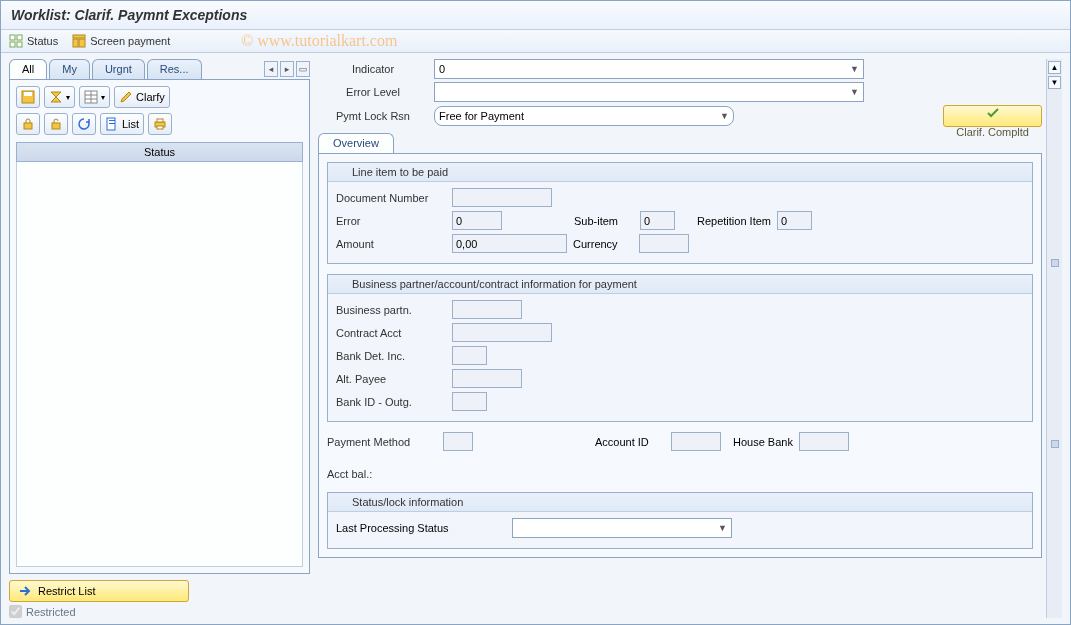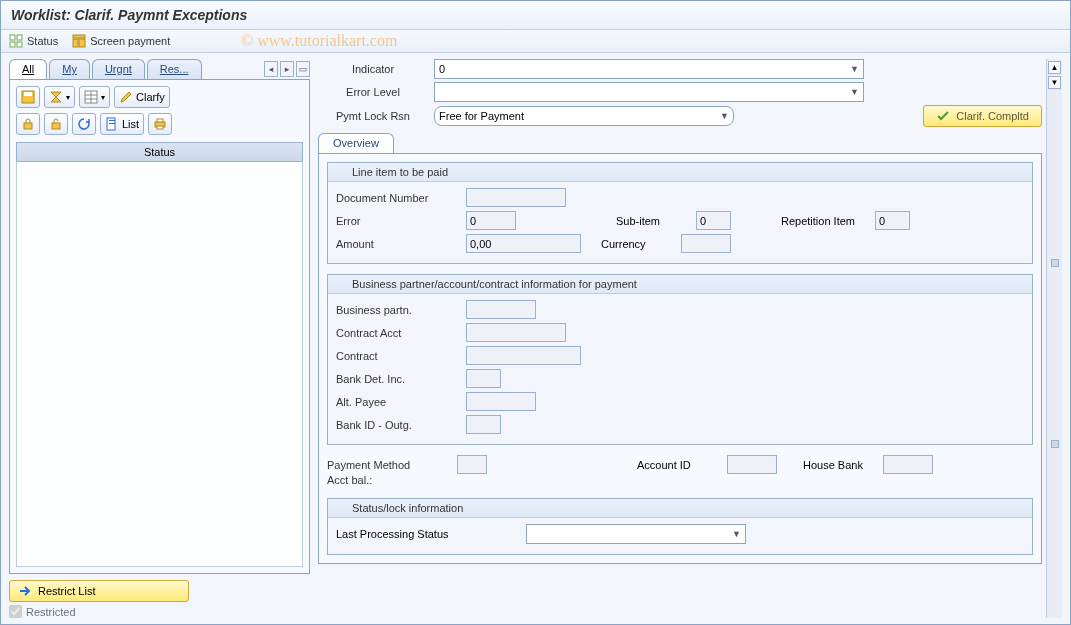--- a/index.html
+++ b/index.html
@@ -55,21 +55,20 @@
     padding: 3px 12px 0 12px;
     height: 20px;
     border: 1px solid #8aa5c4;
     border-bottom: none;
     margin-right: 2px;
     border-top-left-radius: 6px;
     border-top-right-radius: 6px;
     background: linear-gradient(#eaf1fb, #d7e4f4);
     cursor: pointer;
     color: #2a4a7a;
-    text-decoration: underline;
   }
   .tab.active { background: #fdfefe; font-weight: normal; color: #000; }
   .tab-nav-btn {
     width: 14px; height: 16px;
     border: 1px solid #9ab0cd;
     background: #f0f4fa;
     margin-left: 2px;
     display: inline-flex; align-items: center; justify-content: center;
     font-size: 9px; color: #556;
     cursor: pointer;
@@ -133,20 +132,21 @@
   .sel-w-long { width: 430px; }
   .sel-w-med  { width: 300px; border-radius: 8px; }
   .completed-badge {
     margin-left:auto;
     height:22px;
     border:1px solid #caa93a;
     background: linear-gradient(#fff9d0,#ffe978);
     display:flex; align-items:center; gap:6px;
     padding: 0 12px; border-radius:3px;
     color:#5b5a3c;
+    flex-direction:column;
   }
   .sub-tab-row { display:flex; margin-top:6px; }
   .sub-tab {
     padding:3px 14px; height:20px;
     border:1px solid #8aa5c4; border-bottom:none;
     border-top-left-radius:6px; border-top-right-radius:6px;
     background:#fdfefe; color:#2a4a7a;
   }
   .panel {
     border:1px solid #8aa5c4; background:#f6f9fd;
@@ -156,21 +156,21 @@
     border:1px solid #9ab0cd; background:#f2f5fb;
     margin-bottom:10px;
   }
   .group-title {
     background: linear-gradient(#eaf1fb,#dfe9f6);
     border-bottom:1px solid #c0cde0;
     padding:3px 24px;
     color:#333;
   }
   .group-body { padding:6px 8px; }
-  .grow { display:flex; align-items:center; margin-bottom:4px; gap:20px; flex-wrap:wrap; }
+  .grow { display:flex; align-items:center; margin-bottom:4px; gap:6px; flex-wrap:wrap; }
   .flbl { width:110px; color:#333; }
   .inp {
     height:19px; border:1px solid #9ab0cd; background:#eef2f8;
     padding:0 3px; font-size:11px;
   }
   .w50{width:50px}.w70{width:70px}.w35{width:35px}.w30{width:30px}
   .w100{width:100px}.w115{width:115px}
   .scrollbar-rail {
     width: 16px;
     background: #e8edf5;
@@ -397,39 +397,35 @@
           <div class="group-body">
             <div class="grow">
                 <span class="flbl">Business partn.</span>
                 <input class="inp w70" style="">
               </div>
             <div class="grow">
                 <span class="flbl">Contract Acct</span>
                 <input class="inp w100" style="">
               </div>
             <div class="grow">
-                <span class="flbl">Contract</span>
-                <input class="inp w115" style="">
-              </div>
-            <div class="grow">
                 <span class="flbl">Bank Det. Inc.</span>
                 <input class="inp w35" style="">
               </div>
             <div class="grow">
                 <span class="flbl">Alt. Payee</span>
                 <input class="inp w70" style="">
               </div>
             <div class="grow">
                 <span class="flbl">Bank ID - Outg.</span>
                 <input class="inp w35" style="">
               </div>
           </div>
         </div>
 
-        <div class="grow" style="margin-bottom:0">
+        <div class="grow" style="margin-bottom:17px">
           <span class="flbl">Payment Method</span>
           <input class="inp w30" style="">
           <span style="width:110px"></span>
           <span style="width:70px">Account ID</span>
           <input class="inp w50" style="">
           <span style="margin-left:6px">House Bank</span>
           <input class="inp w50" style="">
         </div>
         <div class="grow" style="margin-bottom:12px">
           <span class="flbl">Acct bal.:</span>

